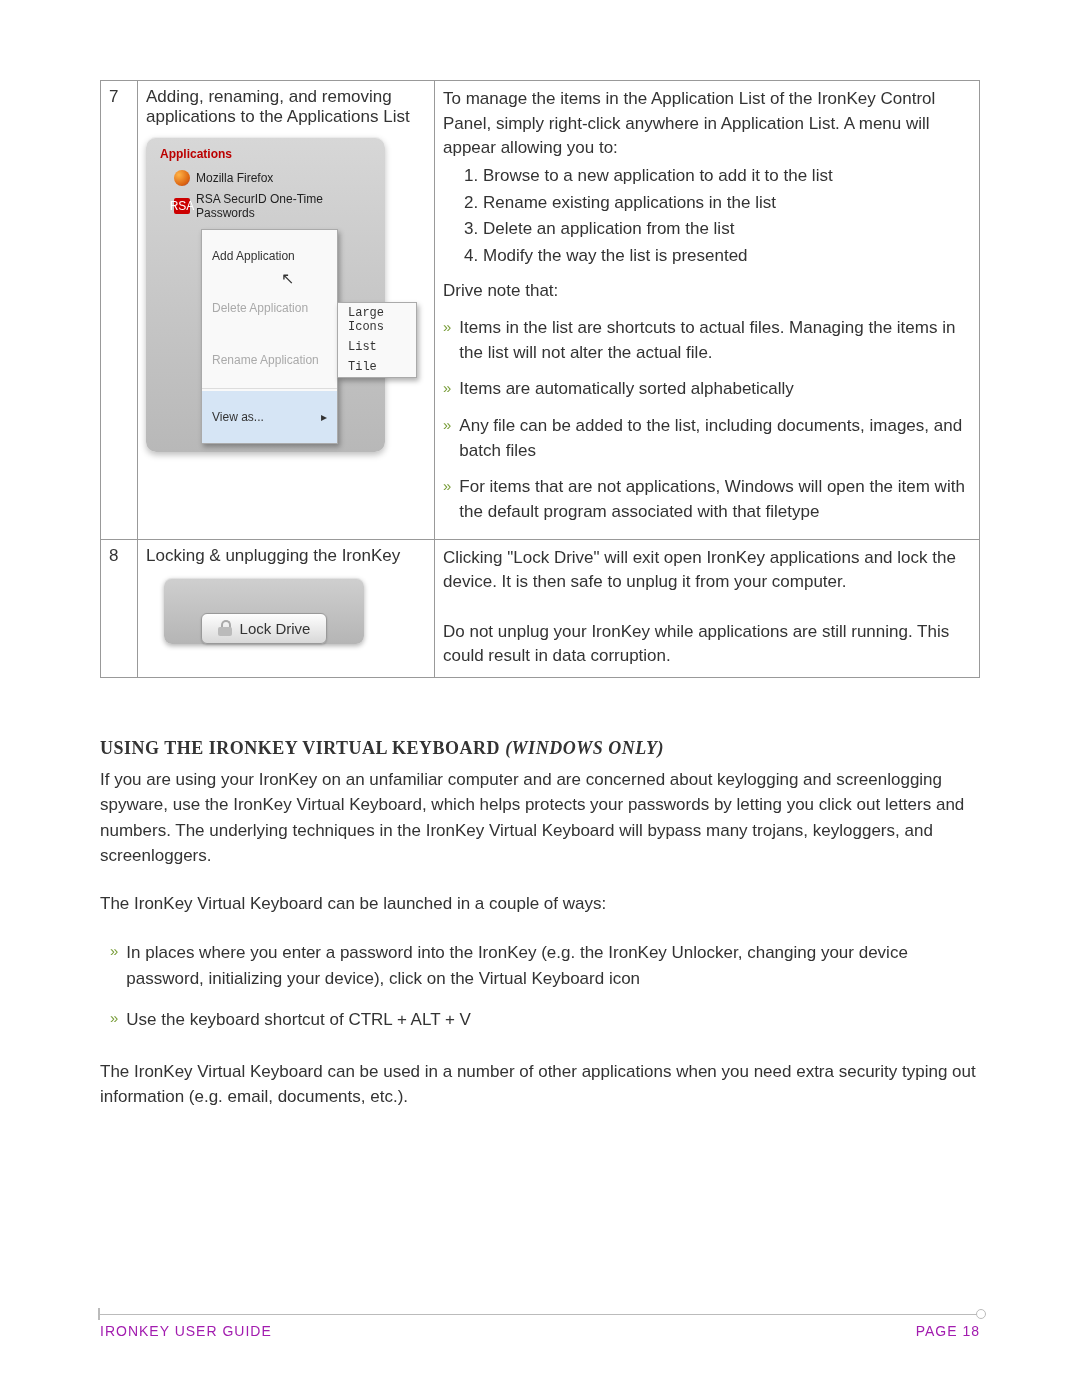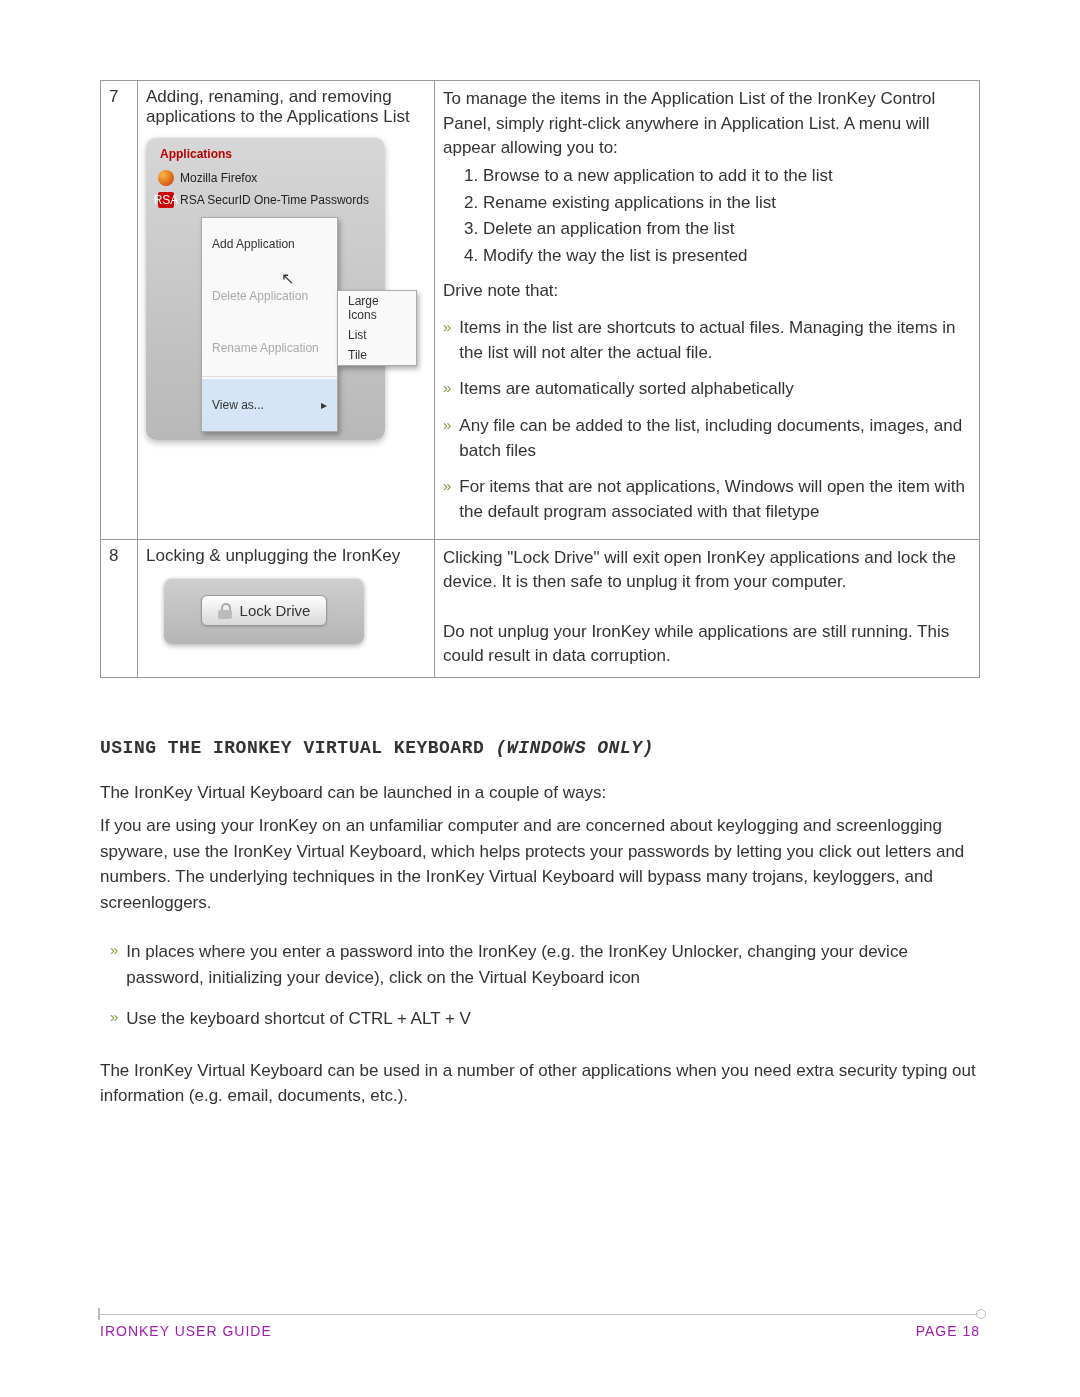--- a/index.html
+++ b/index.html
@@ -50,21 +50,21 @@
   }
   .panel .apps-title {
     color: #b00;
     font-weight: bold;
     font-size: 12px;
     padding: 2px 12px 6px 14px;
   }
   .panel .app-row {
     display: flex;
     align-items: center;
-    padding: 3px 12px;
+    padding: 3px 28px;
     font-size: 12px;
     color: #222;
   }
   .panel .app-row .icon {
     width: 16px;
     height: 16px;
     margin-right: 6px;
     display: inline-flex;
     align-items: center;
     justify-content: center;
@@ -116,36 +116,37 @@
     left: 135px;
     top: 72px;
     background: #f9f9f9;
     border: 1px solid #aaa;
     box-shadow: 2px 3px 5px rgba(0,0,0,0.3);
     font-size: 12px;
     width: 78px;
   }
   .submenu .sm-item {
     padding: 3px 10px;
+    font-family: Liberation Mono, monospace;
   }
   .cursor {
     position: absolute;
     left: 135px;
     top: 132px;
     font-size: 16px;
   }
   .lockdrive-panel {
     margin-top: 12px;
     margin-left: 18px;
     width: 200px;
     height: 66px;
     background: linear-gradient(to bottom, #cfcfcf, #b5b5b5);
     border-radius: 8px;
     display: flex;
-    align-items: center;
+    align-items: flex-end;
     justify-content: center;
     box-shadow: 0 2px 5px rgba(0,0,0,0.3), inset 0 1px 0 rgba(255,255,255,0.4);
   }
   .lockdrive-btn {
     background: linear-gradient(to bottom, #fefefe, #d8d8d8);
     border: 1px solid #999;
     border-radius: 6px;
     padding: 6px 16px;
     display: flex;
     align-items: center;
@@ -204,21 +205,21 @@
   .chev {
     color: #7a9e3b;
     font-size: 15px;
     margin-right: 8px;
     flex-shrink: 0;
     line-height: 1.4;
   }
 
   .section-heading {
     margin-top: 60px;
-    font-family: Liberation Mono, monospace;
+    font-family: Liberation Serif, serif;
     font-size: 18px;
     letter-spacing: 0.5px;
   }
   .section-heading .bold {
     font-weight: bold;
   }
   .section-heading .italic {
     font-style: italic;
     font-weight: bold;
   }
@@ -372,22 +373,22 @@
         <div>Do not unplug your IronKey while applications are still running.  This could result in data corruption.</div>
       </td>
     </tr>
   </tbody>
     </table>
 
   <div class="section-heading">
     <span class="bold">USING THE IRONKEY VIRTUAL KEYBOARD </span><span class="italic">(WINDOWS ONLY)</span>
   </div>
 
+  <div class="body-text">If you are using your IronKey on an unfamiliar computer and are concerned about keylogging and screenlogging spyware, use the IronKey Virtual Keyboard, which helps protects your passwords by letting you click out letters and numbers.  The underlying techniques in the IronKey Virtual Keyboard will bypass many trojans, keyloggers, and screenloggers.</div>
   <div class="body-text" style="margin-top:22px">The IronKey Virtual Keyboard can be launched in a couple of ways:</div>
-  <div class="body-text">If you are using your IronKey on an unfamiliar computer and are concerned about keylogging and screenlogging spyware, use the IronKey Virtual Keyboard, which helps protects your passwords by letting you click out letters and numbers.  The underlying techniques in the IronKey Virtual Keyboard will bypass many trojans, keyloggers, and screenloggers.</div>
 
   <ul class="chev-list-body">
     <li>
         <span class="chev">»</span>
         <span>In places where you enter a password into the IronKey (e.g. the IronKey Unlocker, changing your device password, initializing your device), click on the Virtual Keyboard icon</span>
       </li>
     <li>
         <span class="chev">»</span>
         <span>Use the keyboard shortcut of  CTRL + ALT + V</span>
       </li>

